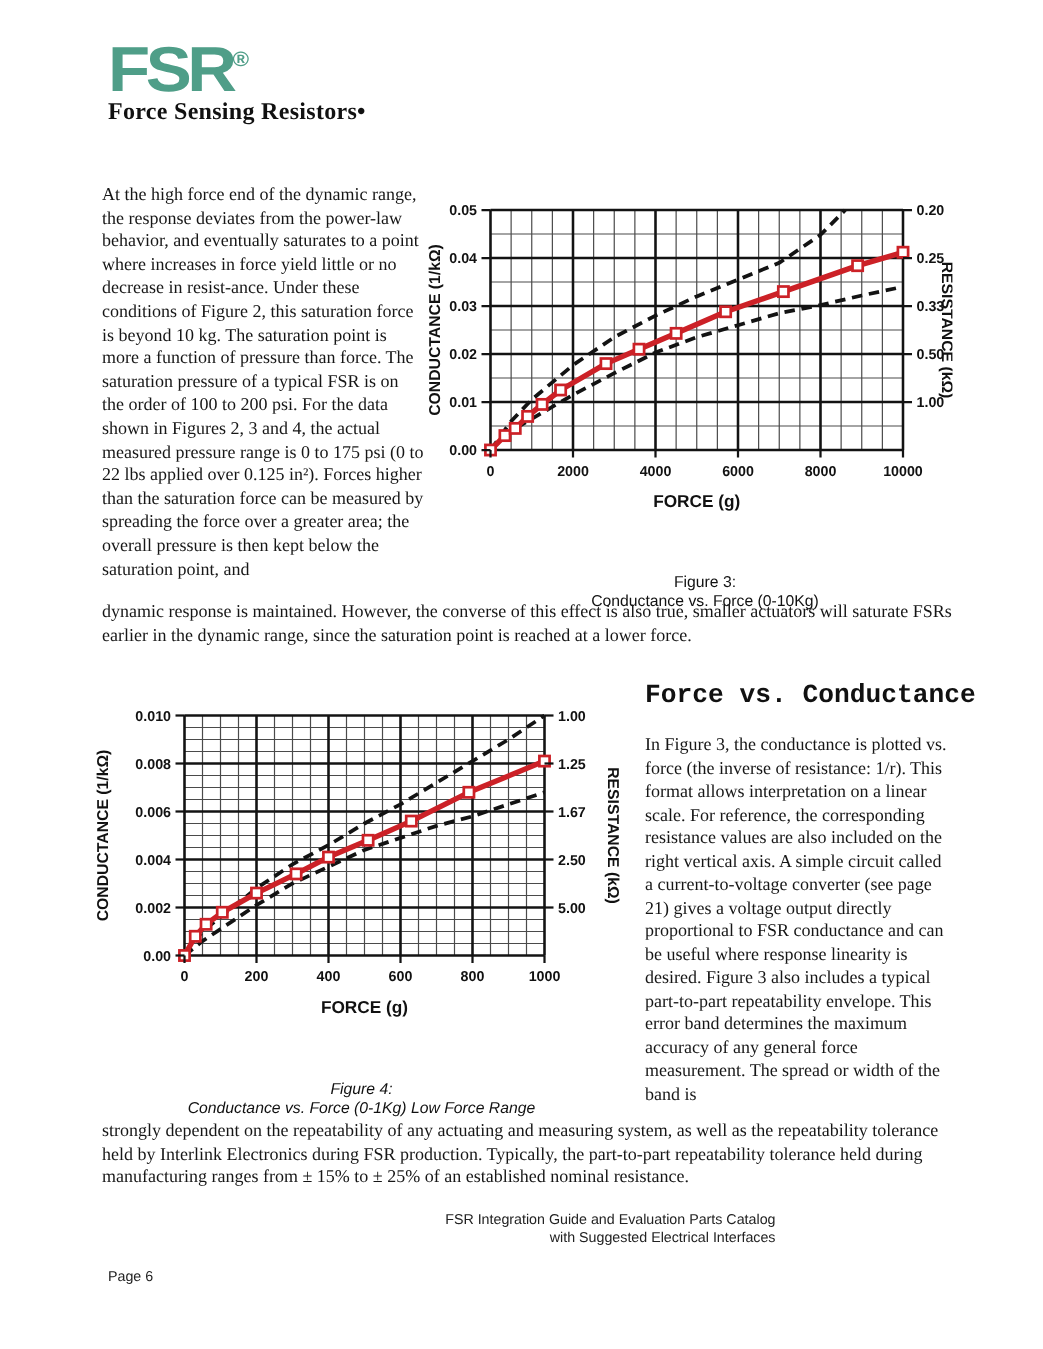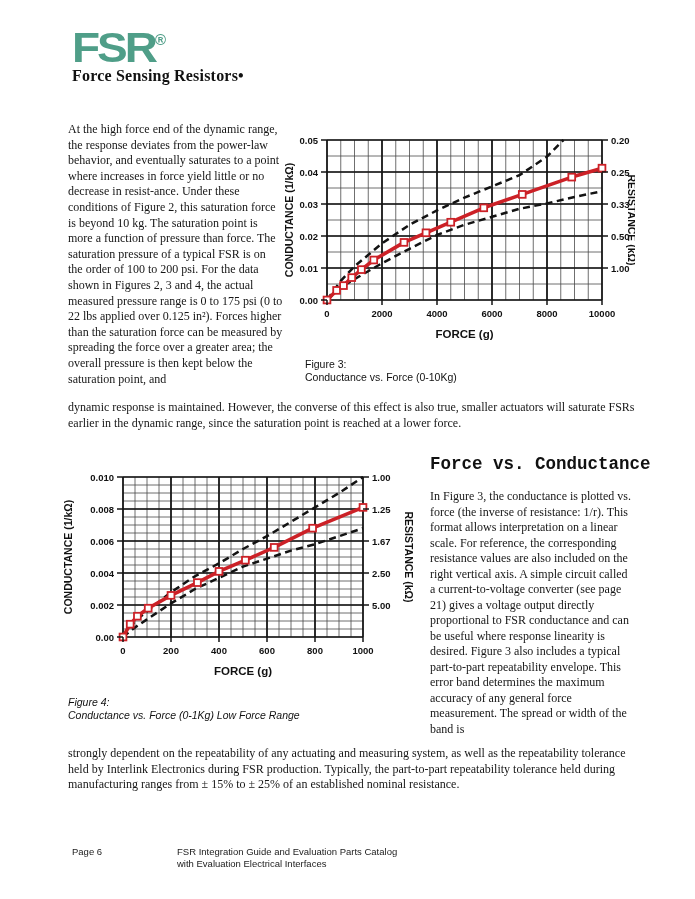--- a/index.html
+++ b/index.html
@@ -28,35 +28,35 @@
   .para-bottom { left:68px;  top:746px; width:569px; }
   .heading {
     position:absolute; left:430px; top:454px;
     font-family:Liberation Mono, monospace; font-weight:700; font-size:17.5px; color:#111;
   }
   
   .figure { position:absolute; }
   .figure-3 { left:285px; top:126px; width:350px; height:265px; }
   .figure-4 { left:58px;  top:456px; width:356px; height:275px; }
   .caption {
-    position:absolute; left:0; width:100%; 
-    font-family:"Liberation Sans", sans-serif; font-size:10.5px; line-height:13px; color:#111;
+    position:absolute; left:0; width:100%; text-align:center;
+    font-family:"Liberation Sans", sans-serif; font-size:10.5px; line-height:13px; color:#111;margin-top:24px;
   }
   .figure-3 .caption { top:232px; padding-left:20px; }
   .figure-4 .caption { top:240px; padding-left:10px;font-style:italic; }
   svg text.tick { font:bold 9.5px "Liberation Sans", sans-serif; fill:#111; }
   svg text.axis-title { font:bold 10.5px "Liberation Sans", sans-serif; fill:#111; }
   svg text.xlab { font:bold 11.5px "Liberation Sans", sans-serif; fill:#111; }
   
   .footer-left {
     position:absolute; left:72px; top:846px;
     font-family:"Liberation Sans", sans-serif; font-size:9.5px; color:#222;
   }
   .footer-center {
-    position:absolute; left:177px; top:846px; width:340px; text-align:left;
+    position:absolute; left:177px; top:808px; width:340px; text-align:right;
     font-family:"Liberation Sans", sans-serif; font-size:9.5px; line-height:11.5px; color:#222;
   }
 </style>
 </head>
 <body>
 
 <div class="page">
 
   <div class="logo">
     <div class="logo-word" style="color: rgb(79, 158, 136);"><span>FSR</span><span class="logo-reg">®</span></div>
@@ -288,16 +288,16 @@
   </div>
 
   <div class="heading">Force vs. Conductance</div>
   <div class="para para-right">In Figure 3, the conductance is plotted vs. force (the inverse of resistance: 1/r).  This format allows interpretation on a linear scale. For reference, the corresponding resistance values are also included on the right vertical axis.  A simple circuit called a current-to-voltage converter (see page 21) gives a voltage output directly proportional to FSR conductance and can be useful where response linearity is desired.  Figure 3 also includes a typical part-to-part repeatability envelope.  This error band determines the maximum accuracy of any general force measurement.  The spread or width of the band is</div>
 
   <div class="para para-bottom">strongly dependent on the repeatability of any actuating and measuring system, as well as the repeatability tolerance held by Interlink Electronics during FSR production.  Typically, the part-to-part repeatability tolerance held during manufacturing ranges from ± 15% to ± 25% of an established nominal resistance.</div>
 
   <div class="footer-left">Page 6</div>
   <div class="footer-center">
     <div>FSR Integration Guide and Evaluation Parts Catalog</div>
-    <div>with Evaluation Electrical Interfaces</div>
+    <div>with Suggested Electrical Interfaces</div>
   </div>
 
 </div>
 
 </body></html>

